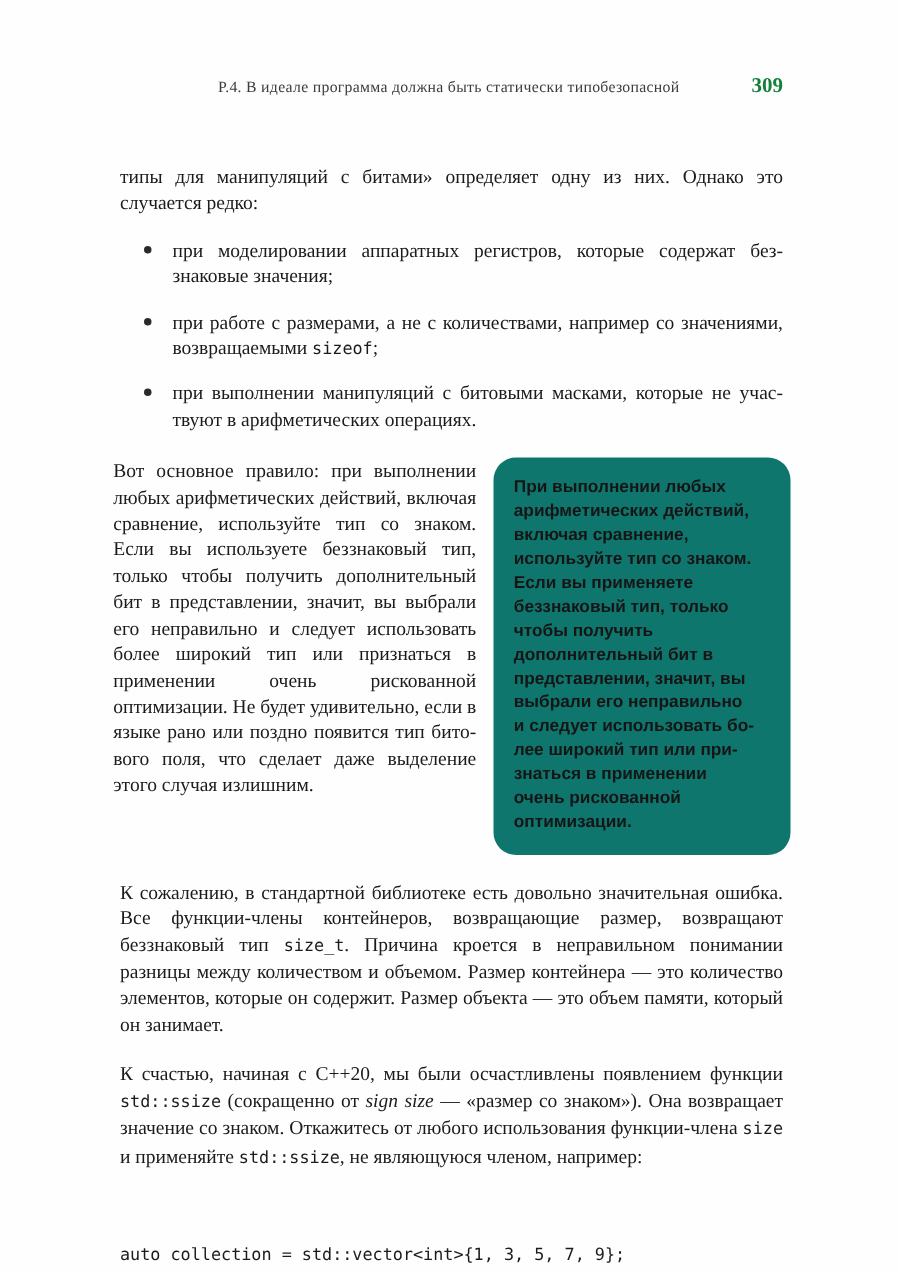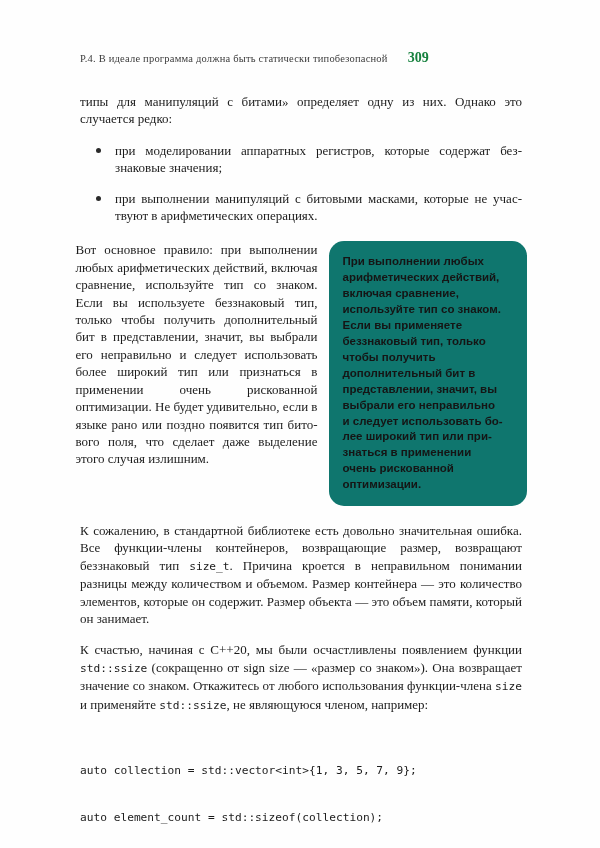--- a/index.html
+++ b/index.html
@@ -12,42 +12,44 @@
     color: #1b1b1b;
     box-sizing: border-box;
     overflow: hidden;
   }
   .header {
     position: absolute;
     top: 50px;
     left: 80px;
     right: 78px;
     display: flex;
+    justify-content: flex-end;
     align-items: baseline;
+    gap: 28px;
   }
   .running-title {
     font-size: 10.5px;
     color: #3c3c3c;
     letter-spacing: 0.2px;
     margin-right: 20px;
     white-space: nowrap;
   }
   .page-number {
     font-size: 14px;
     font-weight: bold;
     color: #15803d;
   }
   .content {
     position: absolute;
     top: 93px;
     left: 80px;
     width: 442px;
   }
   .para {
-    margin: 0 0 14px 0;
+    margin: 16px 0 14px 0;
     font-size: 13px;
     line-height: 17.4px;
     text-align: justify;
     hyphens: manual;
   }
   .bullets {
     list-style: none;
     margin: 2px 0 16px 0;
     padding: 0;
   }
@@ -91,21 +93,21 @@
     font-weight: bold;
     font-size: 11.5px;
     line-height: 15.9px;
     color: #151515;
     text-align: left;
   }
   .code {
     font-family: "DejaVu Sans Mono", monospace;
     font-size: 11.2px;
   }
-  .ital { }
+  .ital { font-style: italic; }
   .codeblock {
     margin: 18px 0 0 0;
     font-family: "DejaVu Sans Mono", monospace;
     font-size: 11.2px;
     line-height: 15.5px;
     color: #1b1b1b;
     white-space: pre;
   }
 </style>
 </head>
@@ -122,20 +124,24 @@
 
     <p class="para">типы для манипуляций с битами» определяет одну из них. Однако это случается редко:</p>
 
     <ul class="bullets">
       <li class="bullet">
         <span class="dot"></span>
         <span><span>при моделировании аппаратных регистров, которые содержат без­знаковые значения;</span><span class="code"></span><span></span></span>
       </li>
       <li class="bullet">
         <span class="dot"></span>
+        <span><span>при работе с размерами, а не с количествами, например со значениями, возвращаемыми </span><span class="code">sizeof</span><span>;</span></span>
+      </li>
+      <li class="bullet">
+        <span class="dot"></span>
         <span><span>при выполнении манипуляций с битовыми масками, которые не учас­твуют в арифметических операциях.</span><span class="code"></span><span></span></span>
       </li>
     </ul>
 
     <div class="two-col">
       <p class="para rule-para">Вот основное правило: при выполне­нии любых арифметических действий, включая сравнение, используйте тип со знаком. Если вы используете без­знаковый тип, только чтобы получить дополнительный бит в представлении, значит, вы выбрали его неправильно и следует использовать более широ­кий тип или признаться в примене­нии очень рискованной оптимизации. Не будет удивительно, если в языке рано или поздно появится тип бито­вого поля, что сделает даже выделение этого случая излишним.</p>
       <div class="callout">При выполнении любых арифметических действий, включая сравнение, исполь­зуйте тип со знаком. Если вы применяете беззнако­вый тип, только чтобы полу­чить дополнительный бит в представлении, значит, вы выбрали его неправильно и следует использовать бо­лее широкий тип или при­знаться в применении очень рискованной оптимизации.</div>
     </div>
 
     <p class="para"><span>К сожалению, в стандартной библиотеке есть довольно значительная ошиб­ка. Все функции-члены контейнеров, возвращающие размер, возвращают беззнаковый тип </span><span class="code">size_t</span><span>. Причина кроется в неправильном понимании разницы между количеством и объемом. Размер контейнера — это коли­чество элементов, которые он содержит. Размер объекта — это объем памяти, который он занимает.</span></p>

